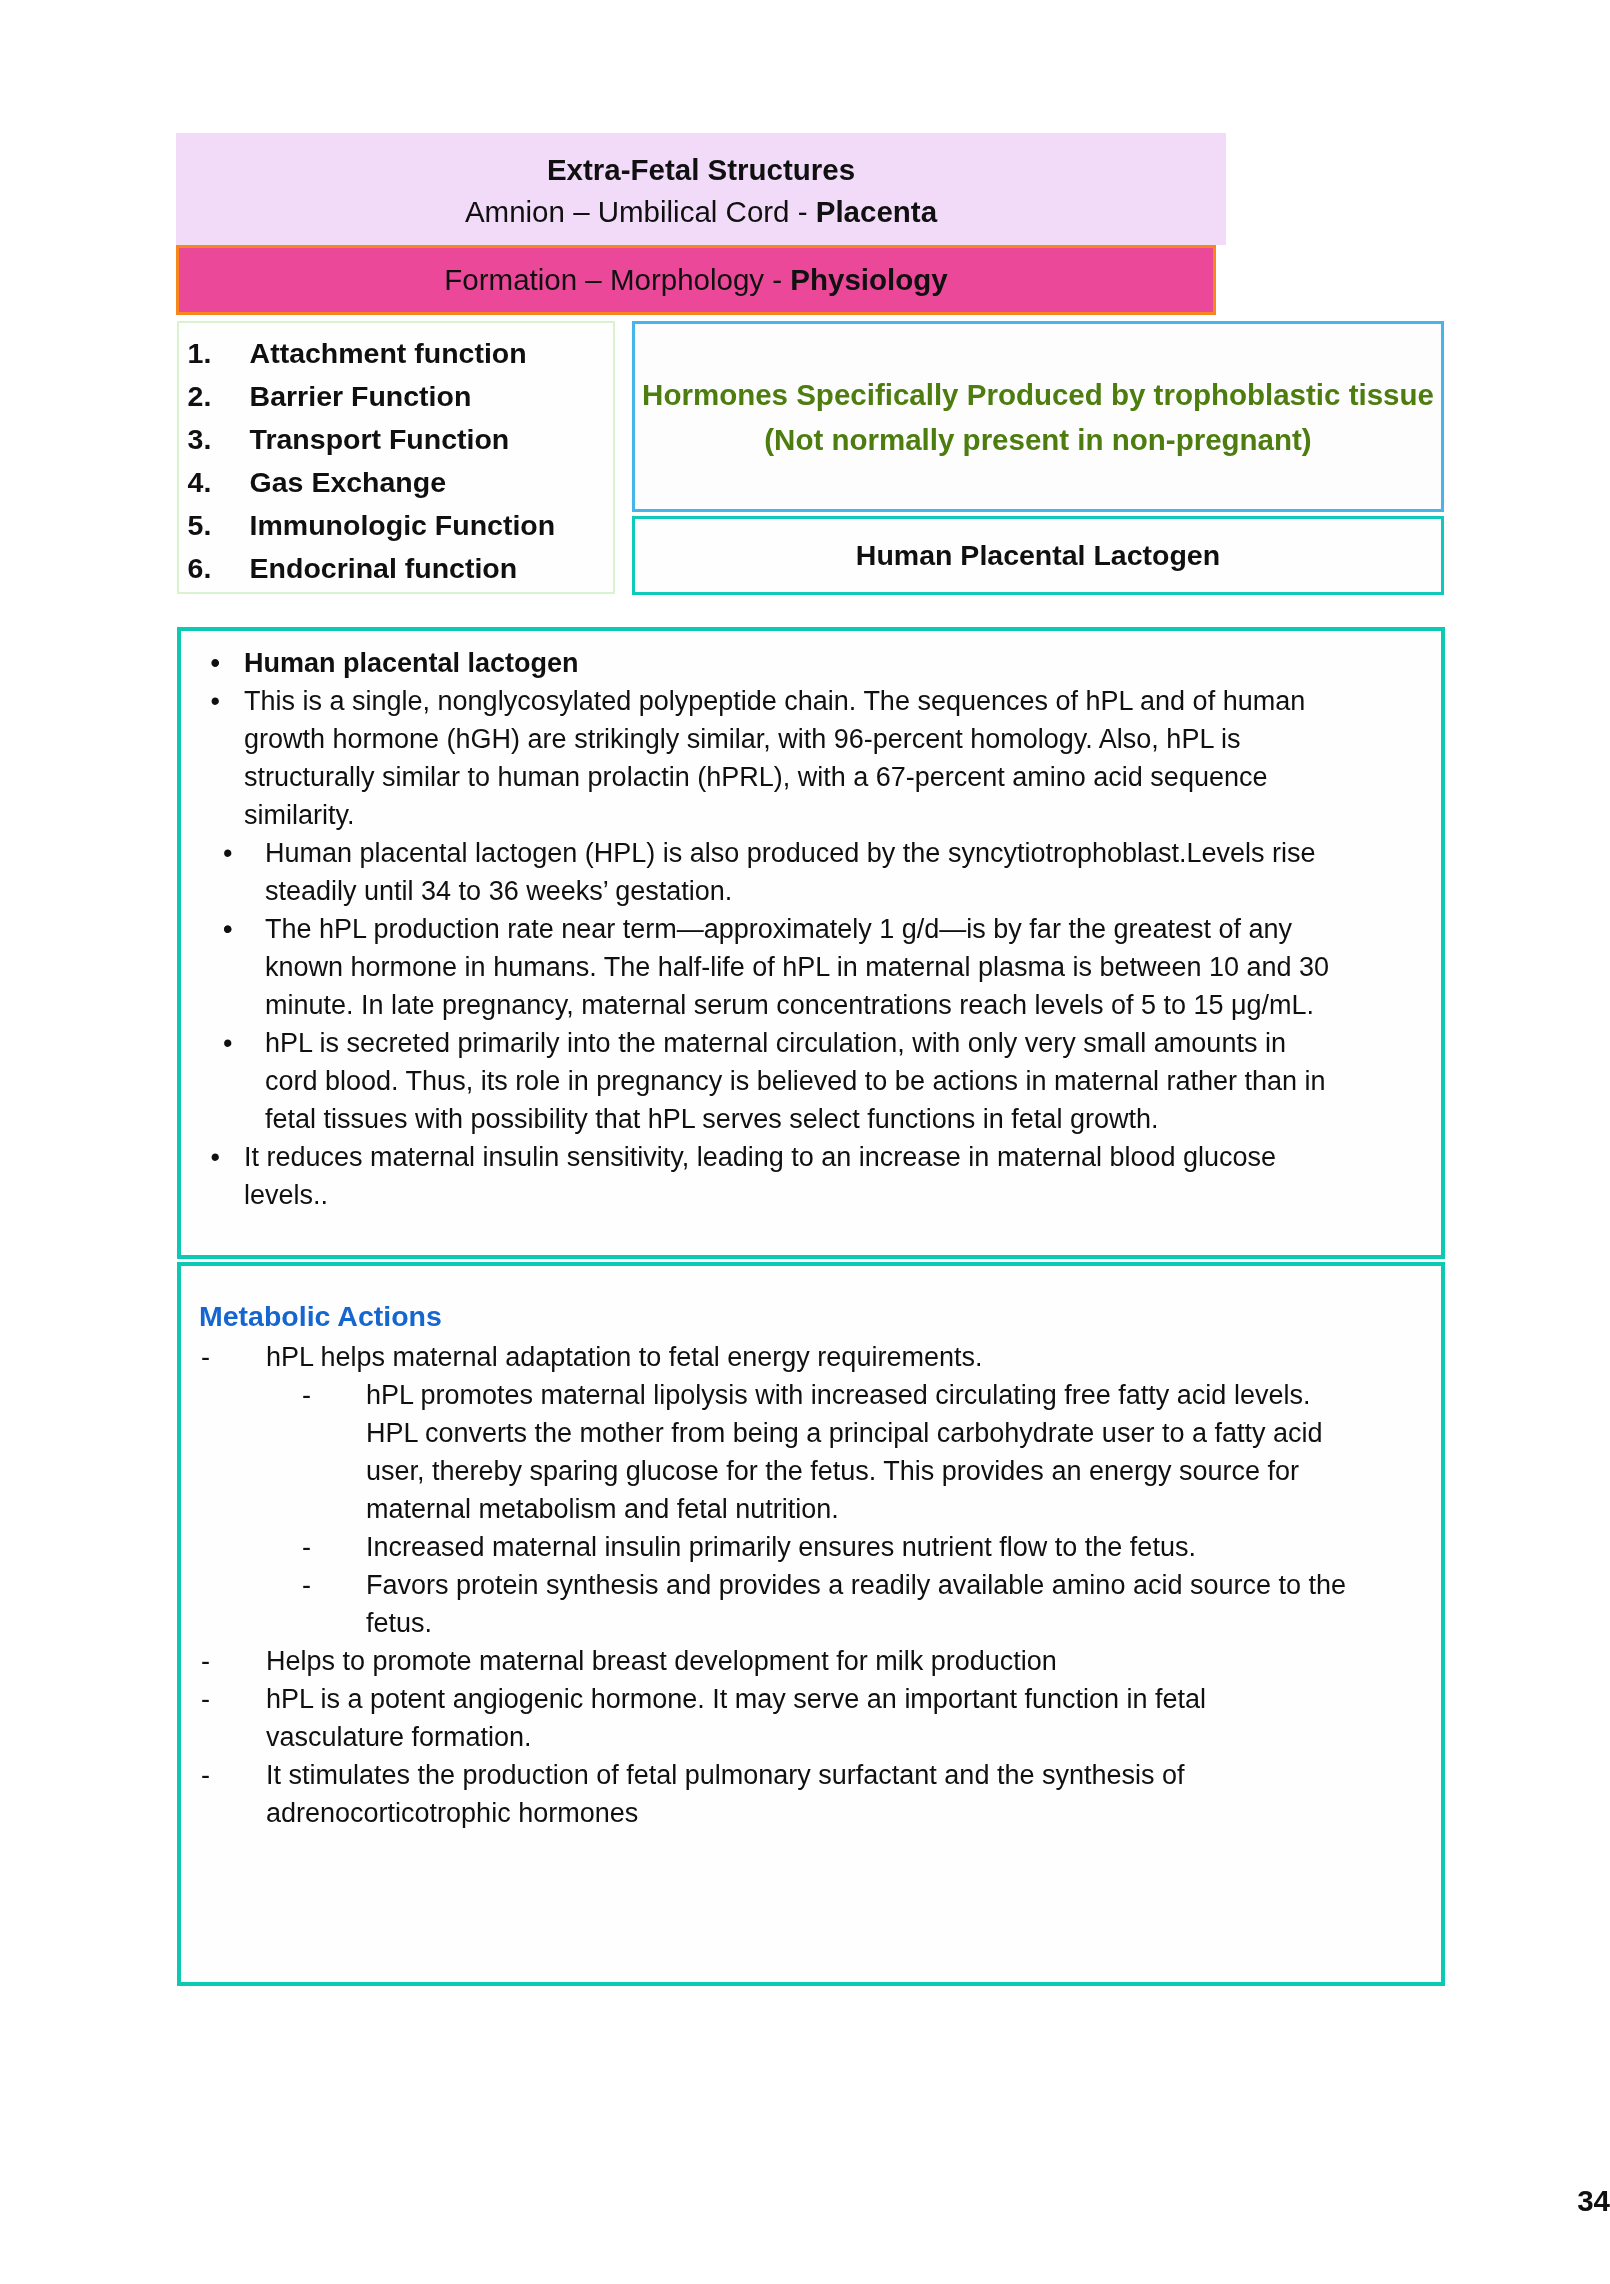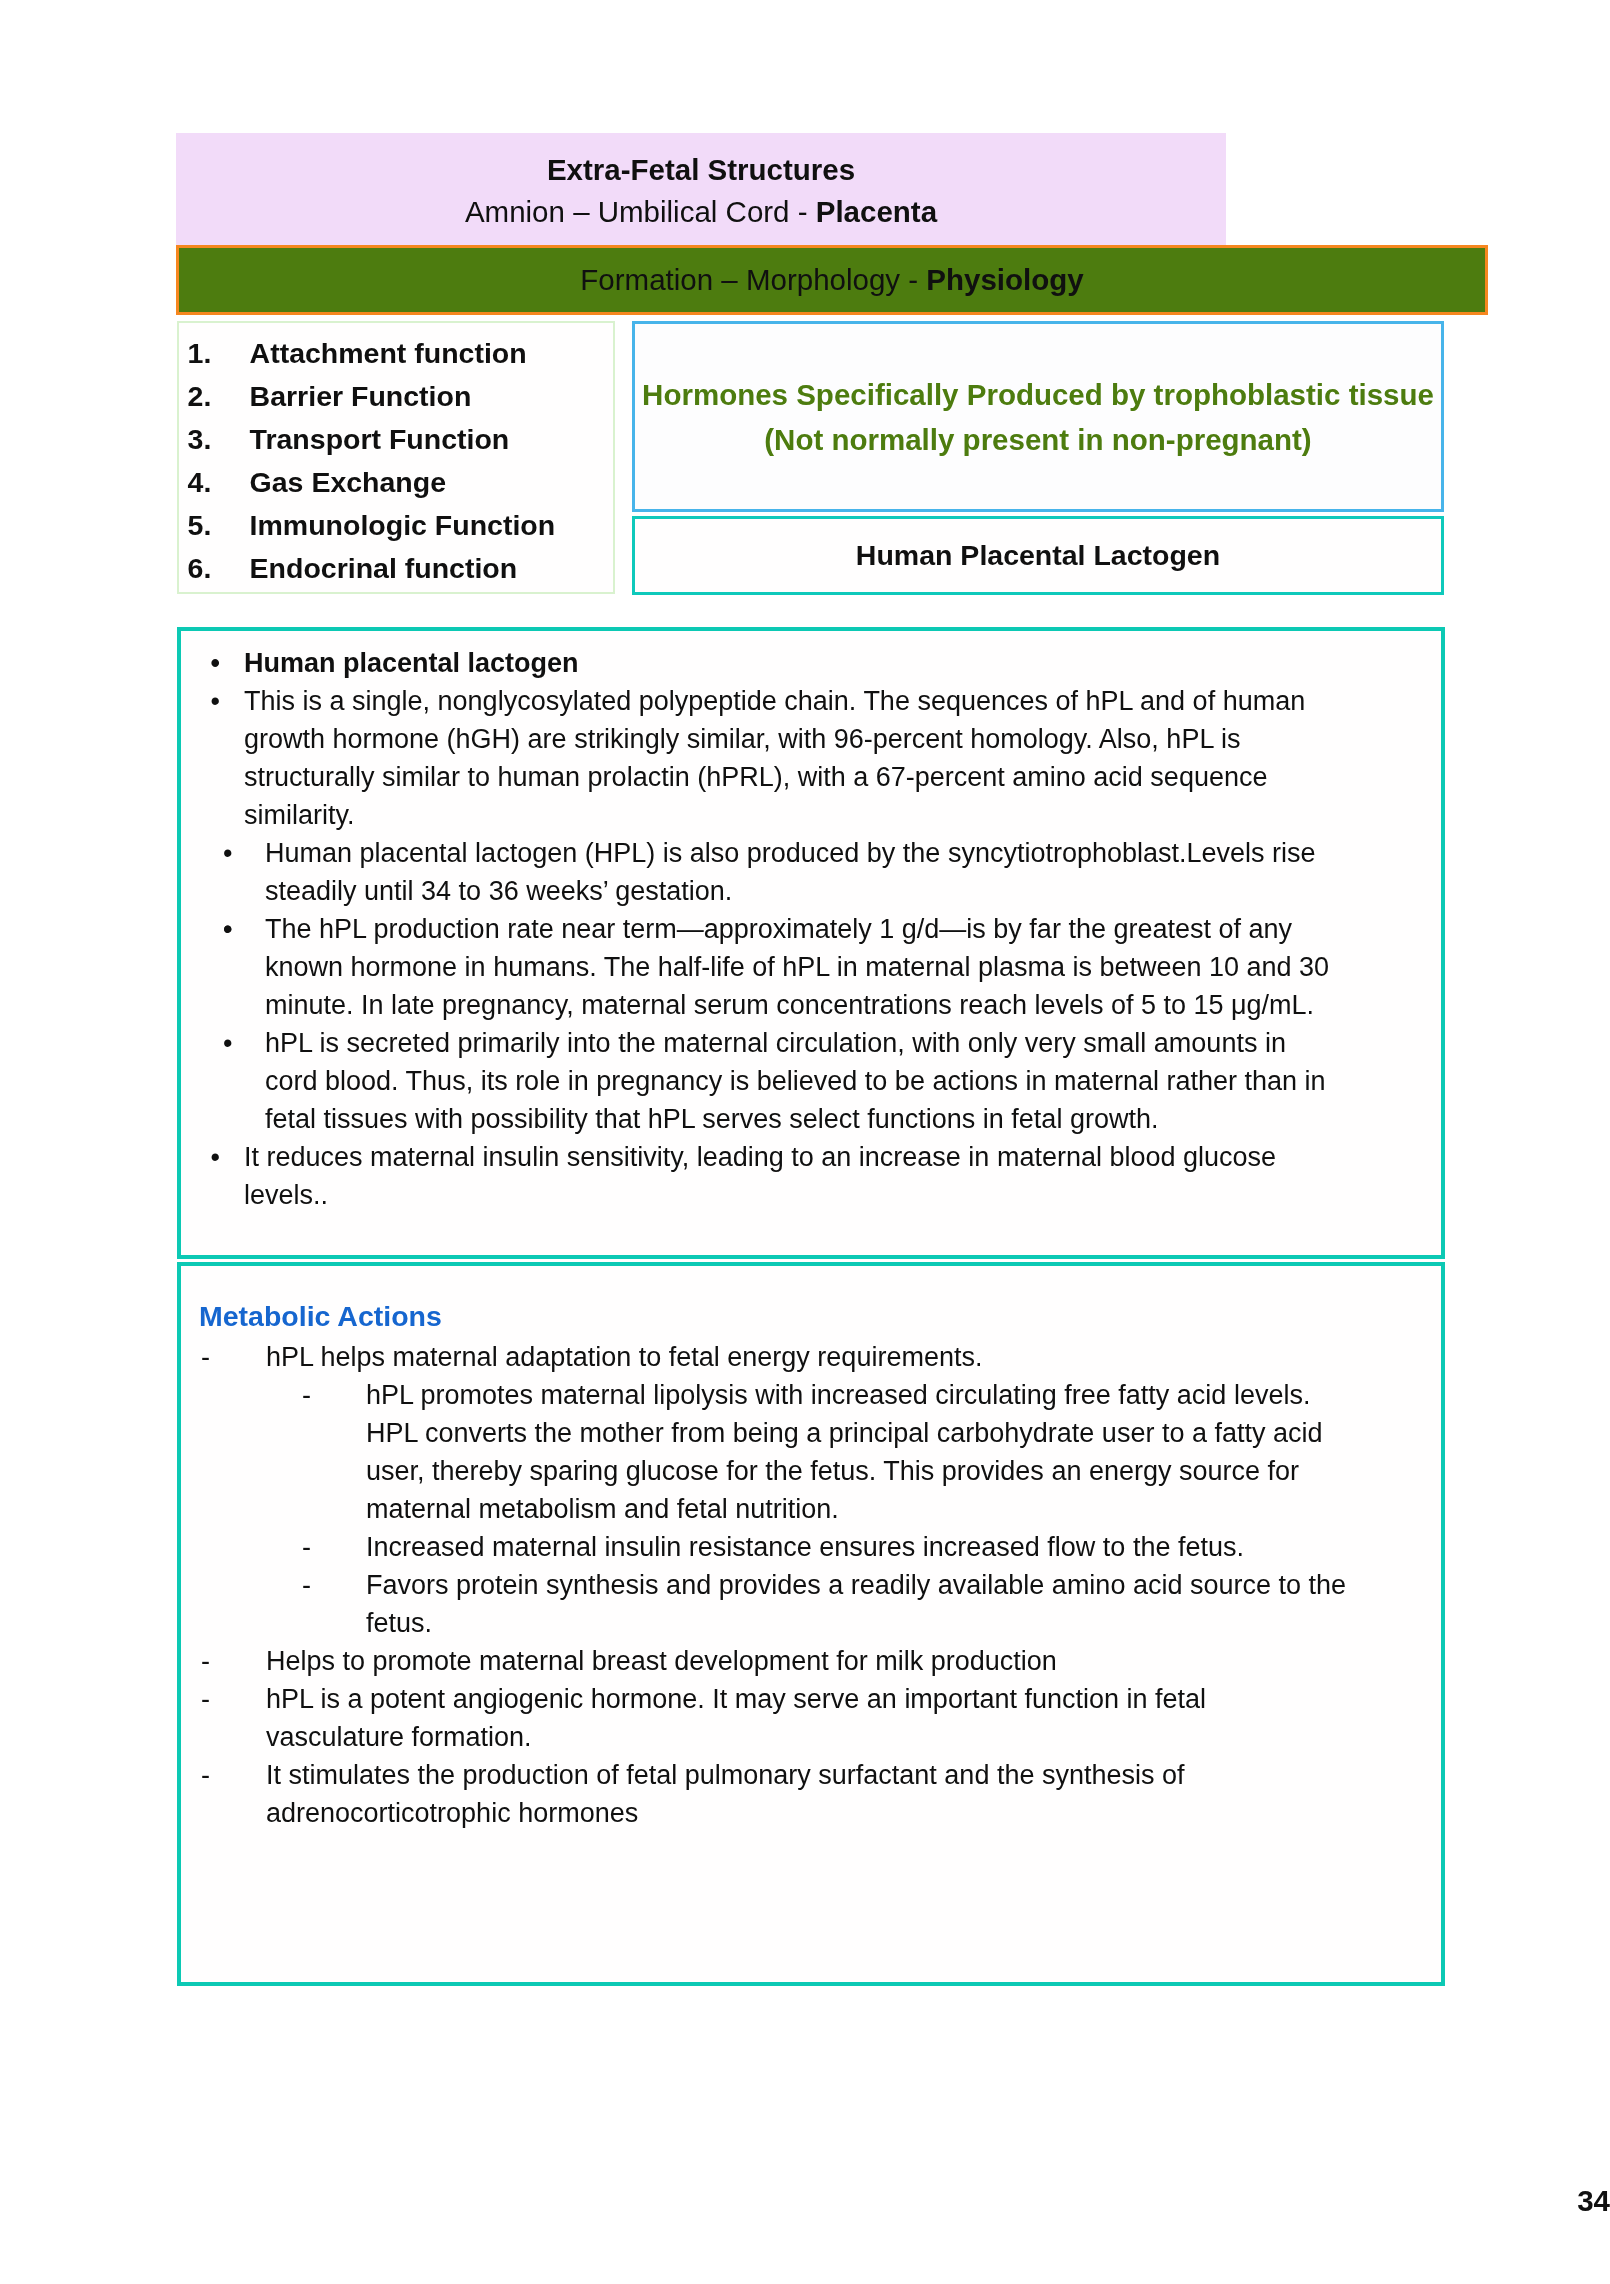--- a/index.html
+++ b/index.html
@@ -11,22 +11,22 @@
   .bold{font-weight:bold;}
   
   .banner{
     position:absolute;left:176px;top:133px;width:1050px;height:112px;
     background:#f2dbf9;text-align:center;padding-top:16px;box-sizing:border-box;
   }
   .banner .line1{font-size:29.5px;font-weight:bold;line-height:42px;}
   .banner .line2{font-size:29.5px;line-height:42px;}
   
   .formation{
-    position:absolute;left:176px;top:245px;width:1312px;height:70px;
-    border:3.8px solid #f6871f;box-sizing:border-box;background:#4d7c0f;
+    position:absolute;left:176px;top:245px;width:1040px;height:70px;
+    border:3.8px solid #f6871f;box-sizing:border-box;background:#ec4899;
     display:flex;align-items:center;justify-content:center;font-size:29.5px;
   }
   
   .functions{
     position:absolute;left:177px;top:321px;width:438px;height:273px;
     border:2.9px solid #d9f2cf;box-sizing:border-box;background:#fffefe;
     padding-top:8.6px;
   }
   .fn-row{display:flex;height:43px;align-items:center;font-size:28.5px;font-weight:bold;}
   .fn-num{margin-left:8.6px;width:62px;flex:none;}
@@ -140,21 +140,21 @@
 levels..</span></div>
   </div>
 
   <div class="detail box2">
     <div class="met-heading">Metabolic Actions</div>
     <div class="dash l1"><span class="mk">-</span><span class="txt">hPL helps maternal adaptation to fetal energy requirements.</span></div>
     <div class="dash l2"><span class="mk">-</span><span class="txt">hPL promotes maternal lipolysis with increased circulating free fatty acid levels.
 HPL converts the mother from being a principal carbohydrate user to a fatty acid
 user, thereby sparing glucose for the fetus. This provides an energy source for
 maternal metabolism and fetal nutrition.</span></div>
-    <div class="dash l2"><span class="mk">-</span><span class="txt">Increased maternal insulin resistance ensures increased flow to the fetus.</span></div>
+    <div class="dash l2"><span class="mk">-</span><span class="txt">Increased maternal insulin primarily ensures nutrient flow to the fetus.</span></div>
     <div class="dash l2"><span class="mk">-</span><span class="txt">Favors protein synthesis and provides a readily available amino acid source to the
 fetus.</span></div>
     <div class="dash l1"><span class="mk">-</span><span class="txt">Helps to promote maternal breast development for milk production</span></div>
     <div class="dash l1"><span class="mk">-</span><span class="txt">hPL is a potent angiogenic hormone. It may serve an important function in fetal
 vasculature formation.</span></div>
     <div class="dash l1"><span class="mk">-</span><span class="txt">It stimulates the production of fetal pulmonary surfactant and the synthesis of
 adrenocorticotrophic hormones</span></div>
   </div>
 
   <div class="page-num">34</div>

